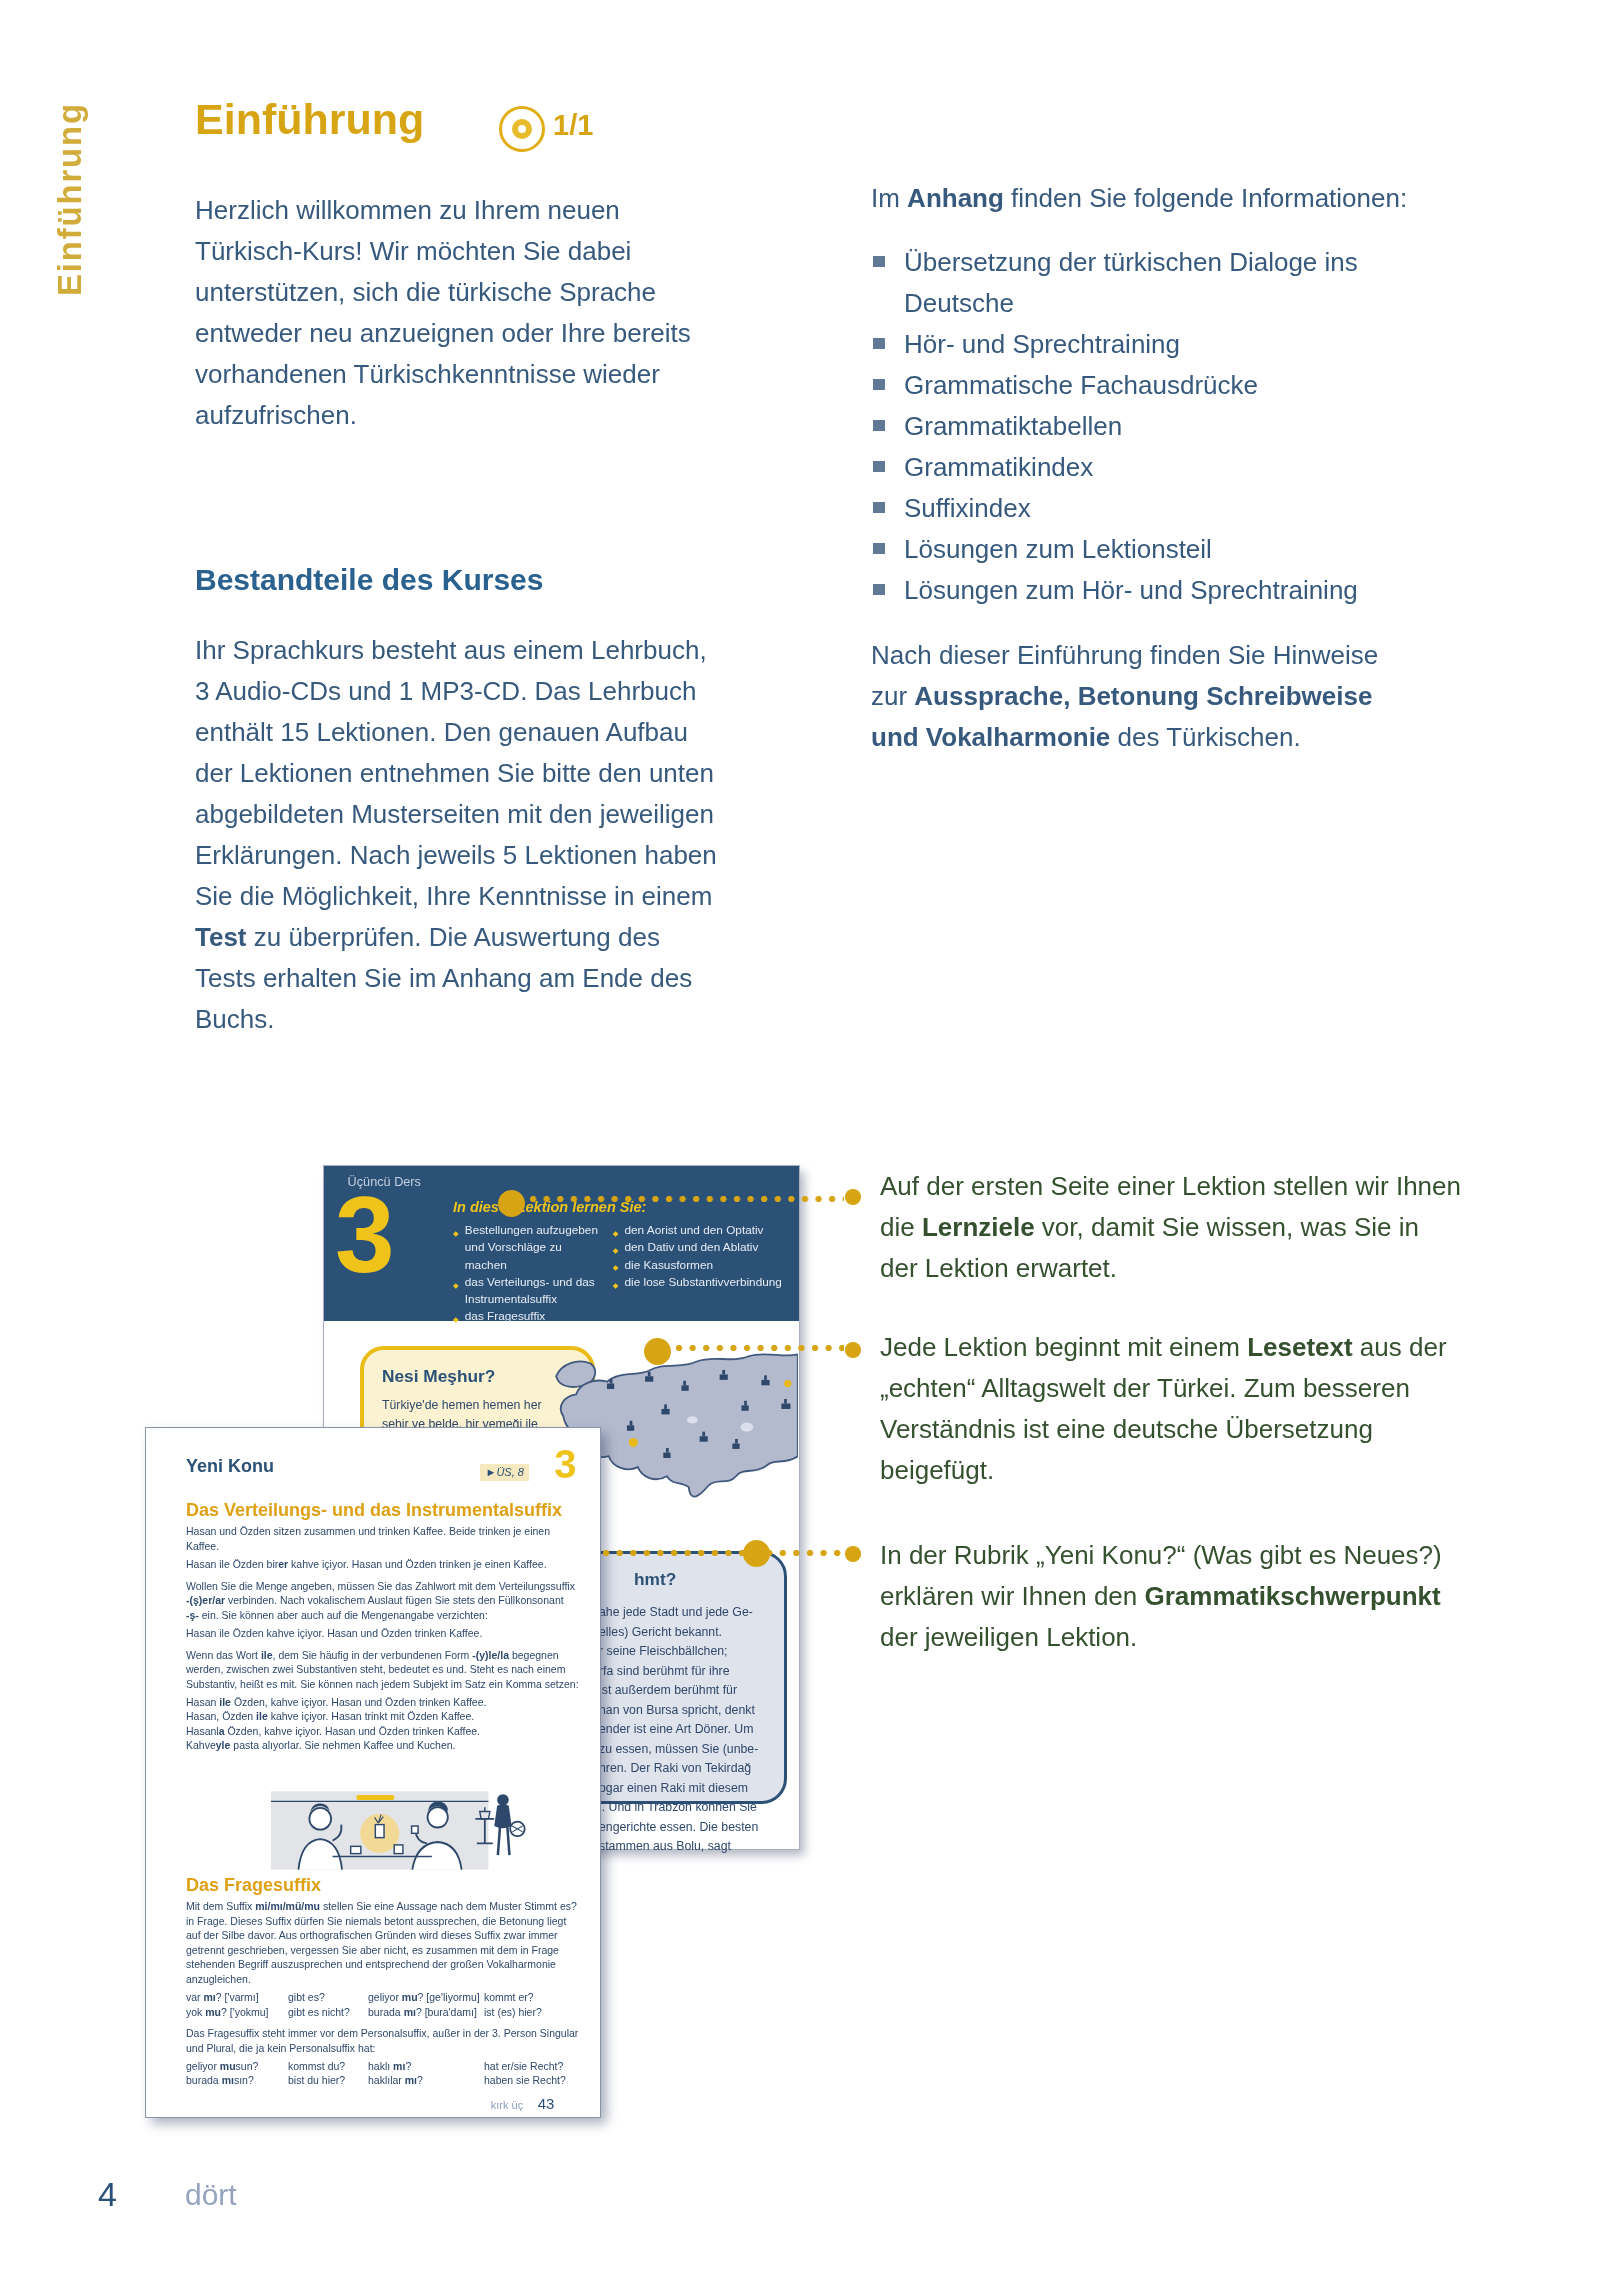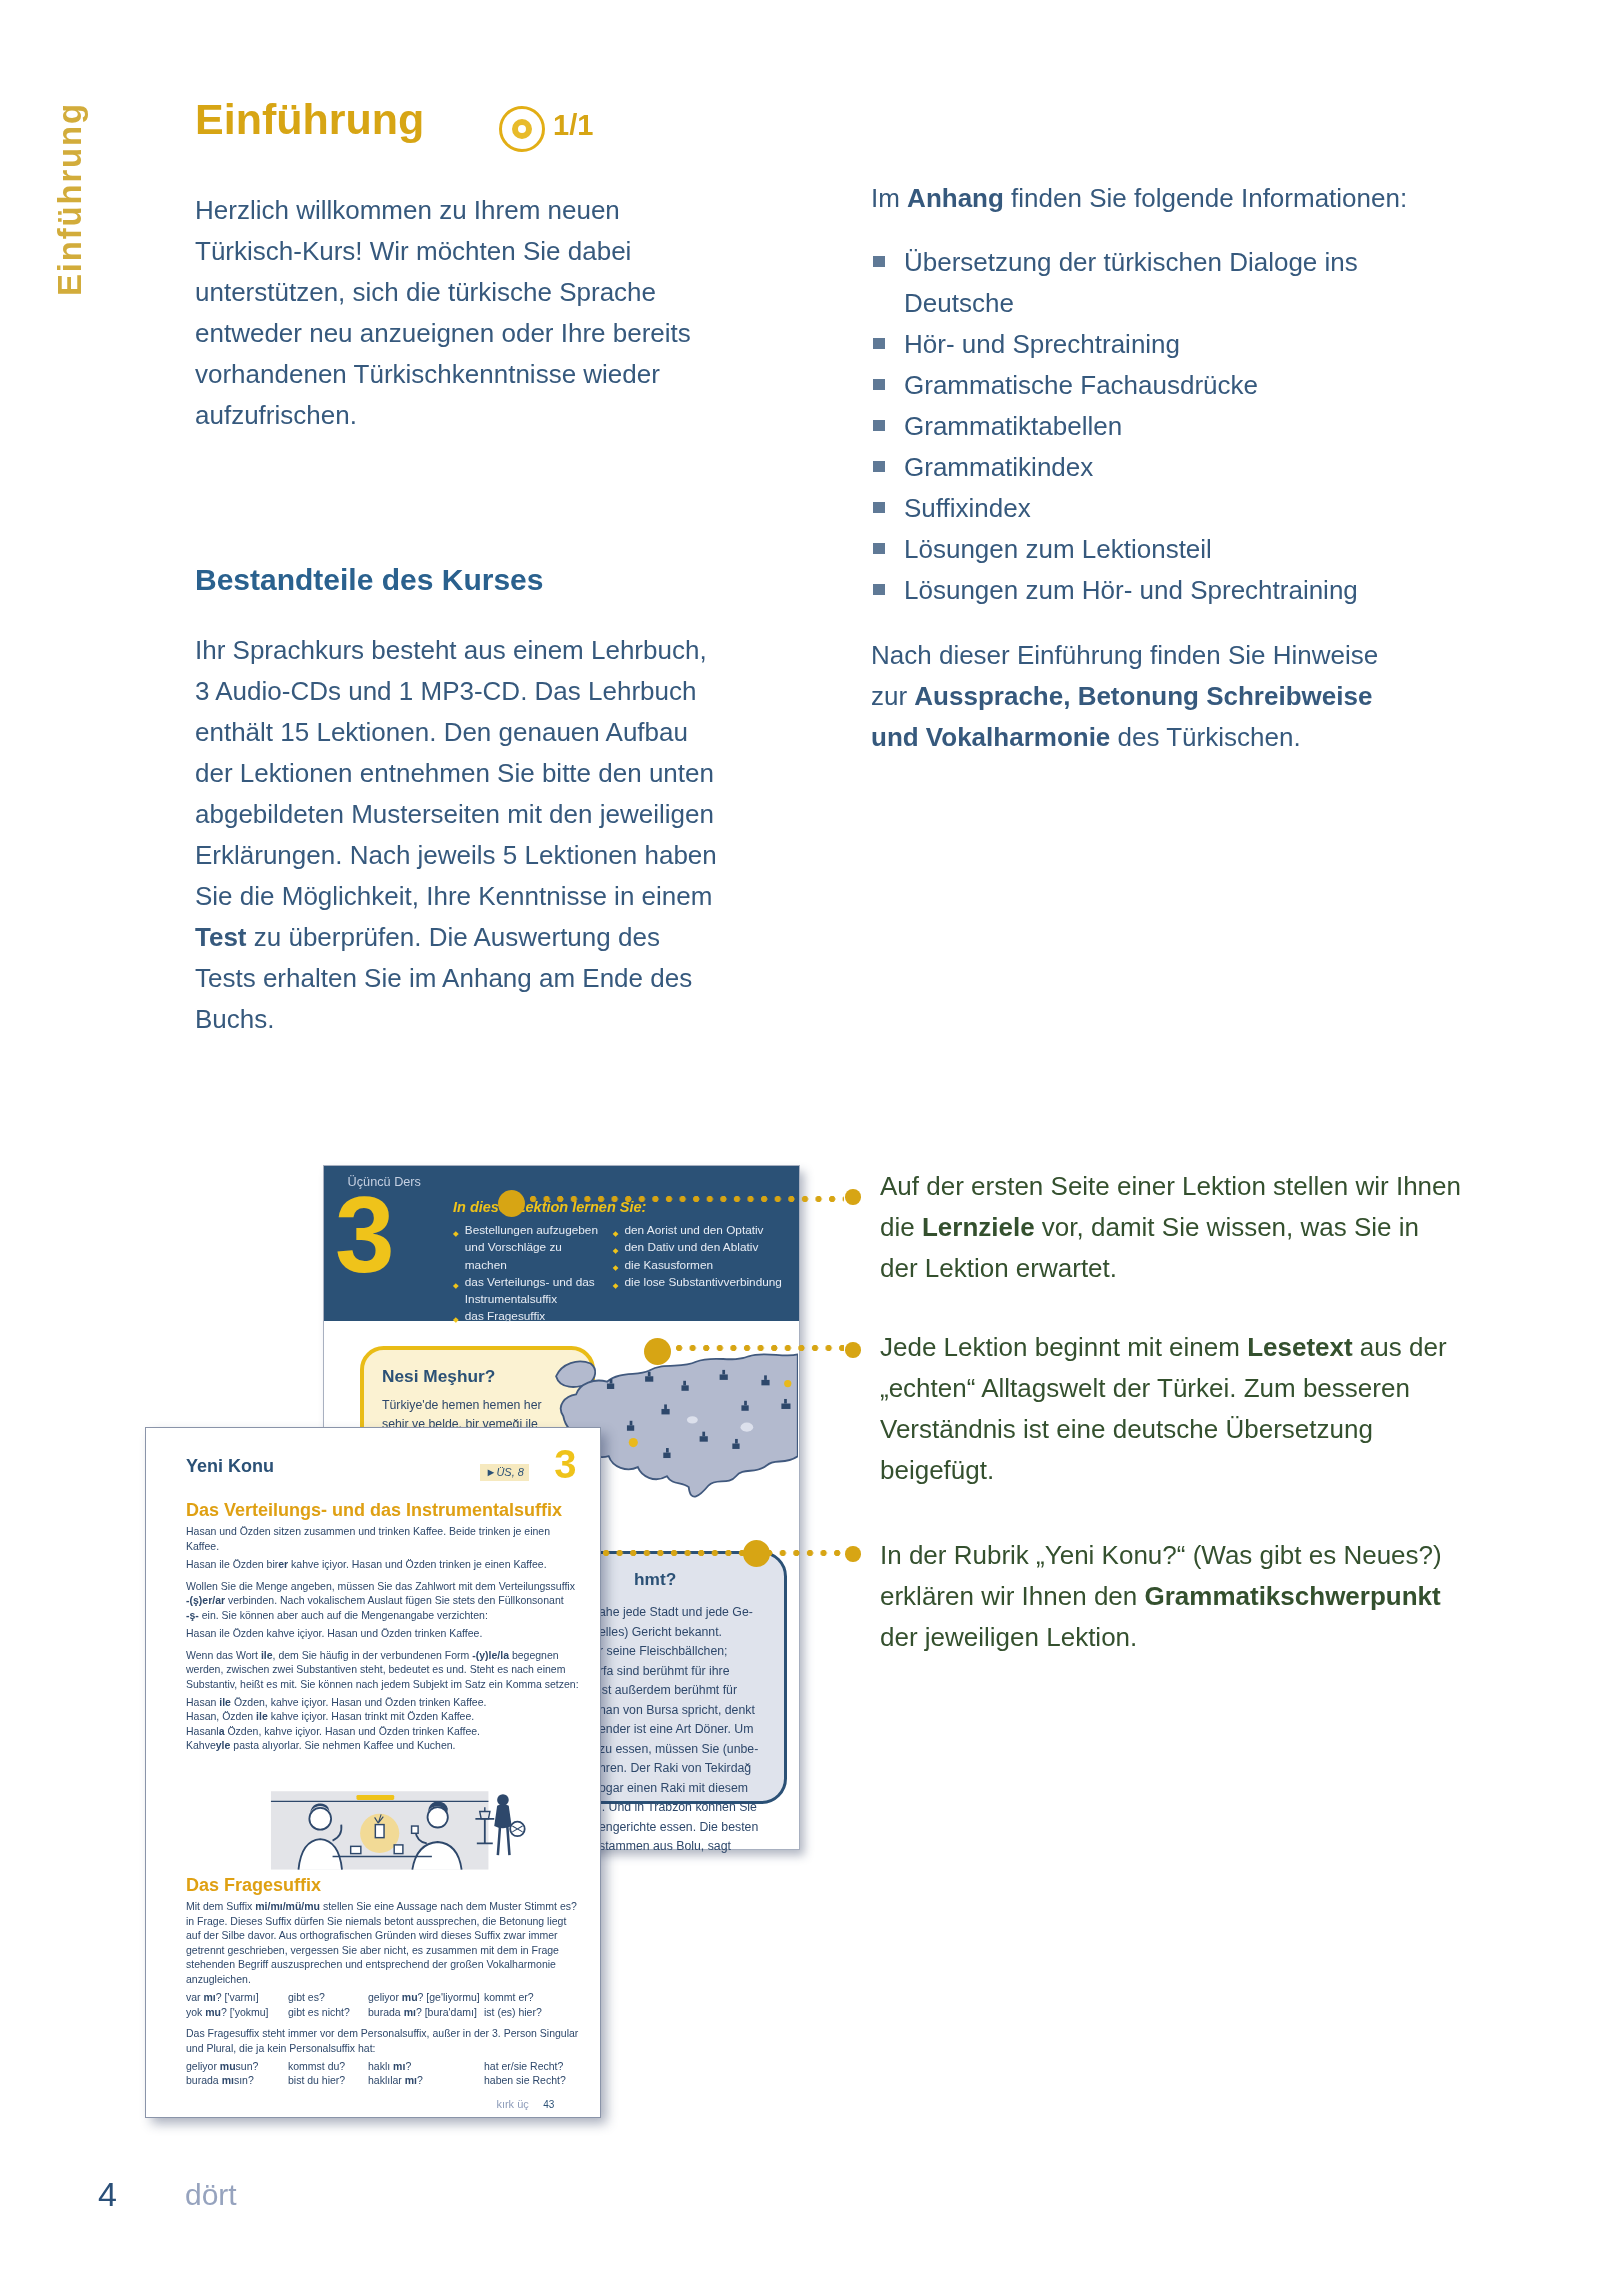--- a/index.html
+++ b/index.html
@@ -65,21 +65,21 @@
            font-size:11px;font-style:italic;padding:0.9px 5.5px;}
   .p2-num{position:absolute;right:0;top:-3.6px;font-size:40px;font-weight:bold;color:#efc31a;line-height:1;}
   .goldh{font-size:18px;font-weight:bold;color:#dfa013;margin:3.6px 0 7.3px 0;}
   .prose{width:393px;margin-bottom:3.6px;}
   .exlines div{white-space:nowrap;}
   .gap{height:7.3px;}
   .extable{display:grid;grid-template-columns:102px 80px 116px auto;width:393px;}
   .illus{margin:1.8px 0 1.8px 51px;}
   .p2-footer{margin-top:9px;padding-right:22px;text-align:right;}
   .p2-footer .w{color:#8e9dba;font-size:11px;margin-right:14.5px;}
-  .p2-footer .n{color:#2b5176;font-size:10px;}
+  .p2-footer .n{color:#2b5176;font-size:15px;}
 
   
   .dotline{position:absolute;height:8.2px;z-index:4;background-repeat:repeat-x;
            background-image:radial-gradient(circle at 4.1px 4.1px,#d7a514 2.9px,rgba(0,0,0,0) 3.5px);
            background-size:13.6px 8.2px;}
   .bigdot{position:absolute;width:27px;height:27px;border-radius:50%;background:#d7a514;z-index:4;}
   .abullet{position:absolute;width:15.5px;height:15.5px;border-radius:50%;background:#d7a514;z-index:4;}
   .annot{position:absolute;left:880px;width:582px;font-size:26px;line-height:41px;color:#34502e;z-index:3;}
 
   

